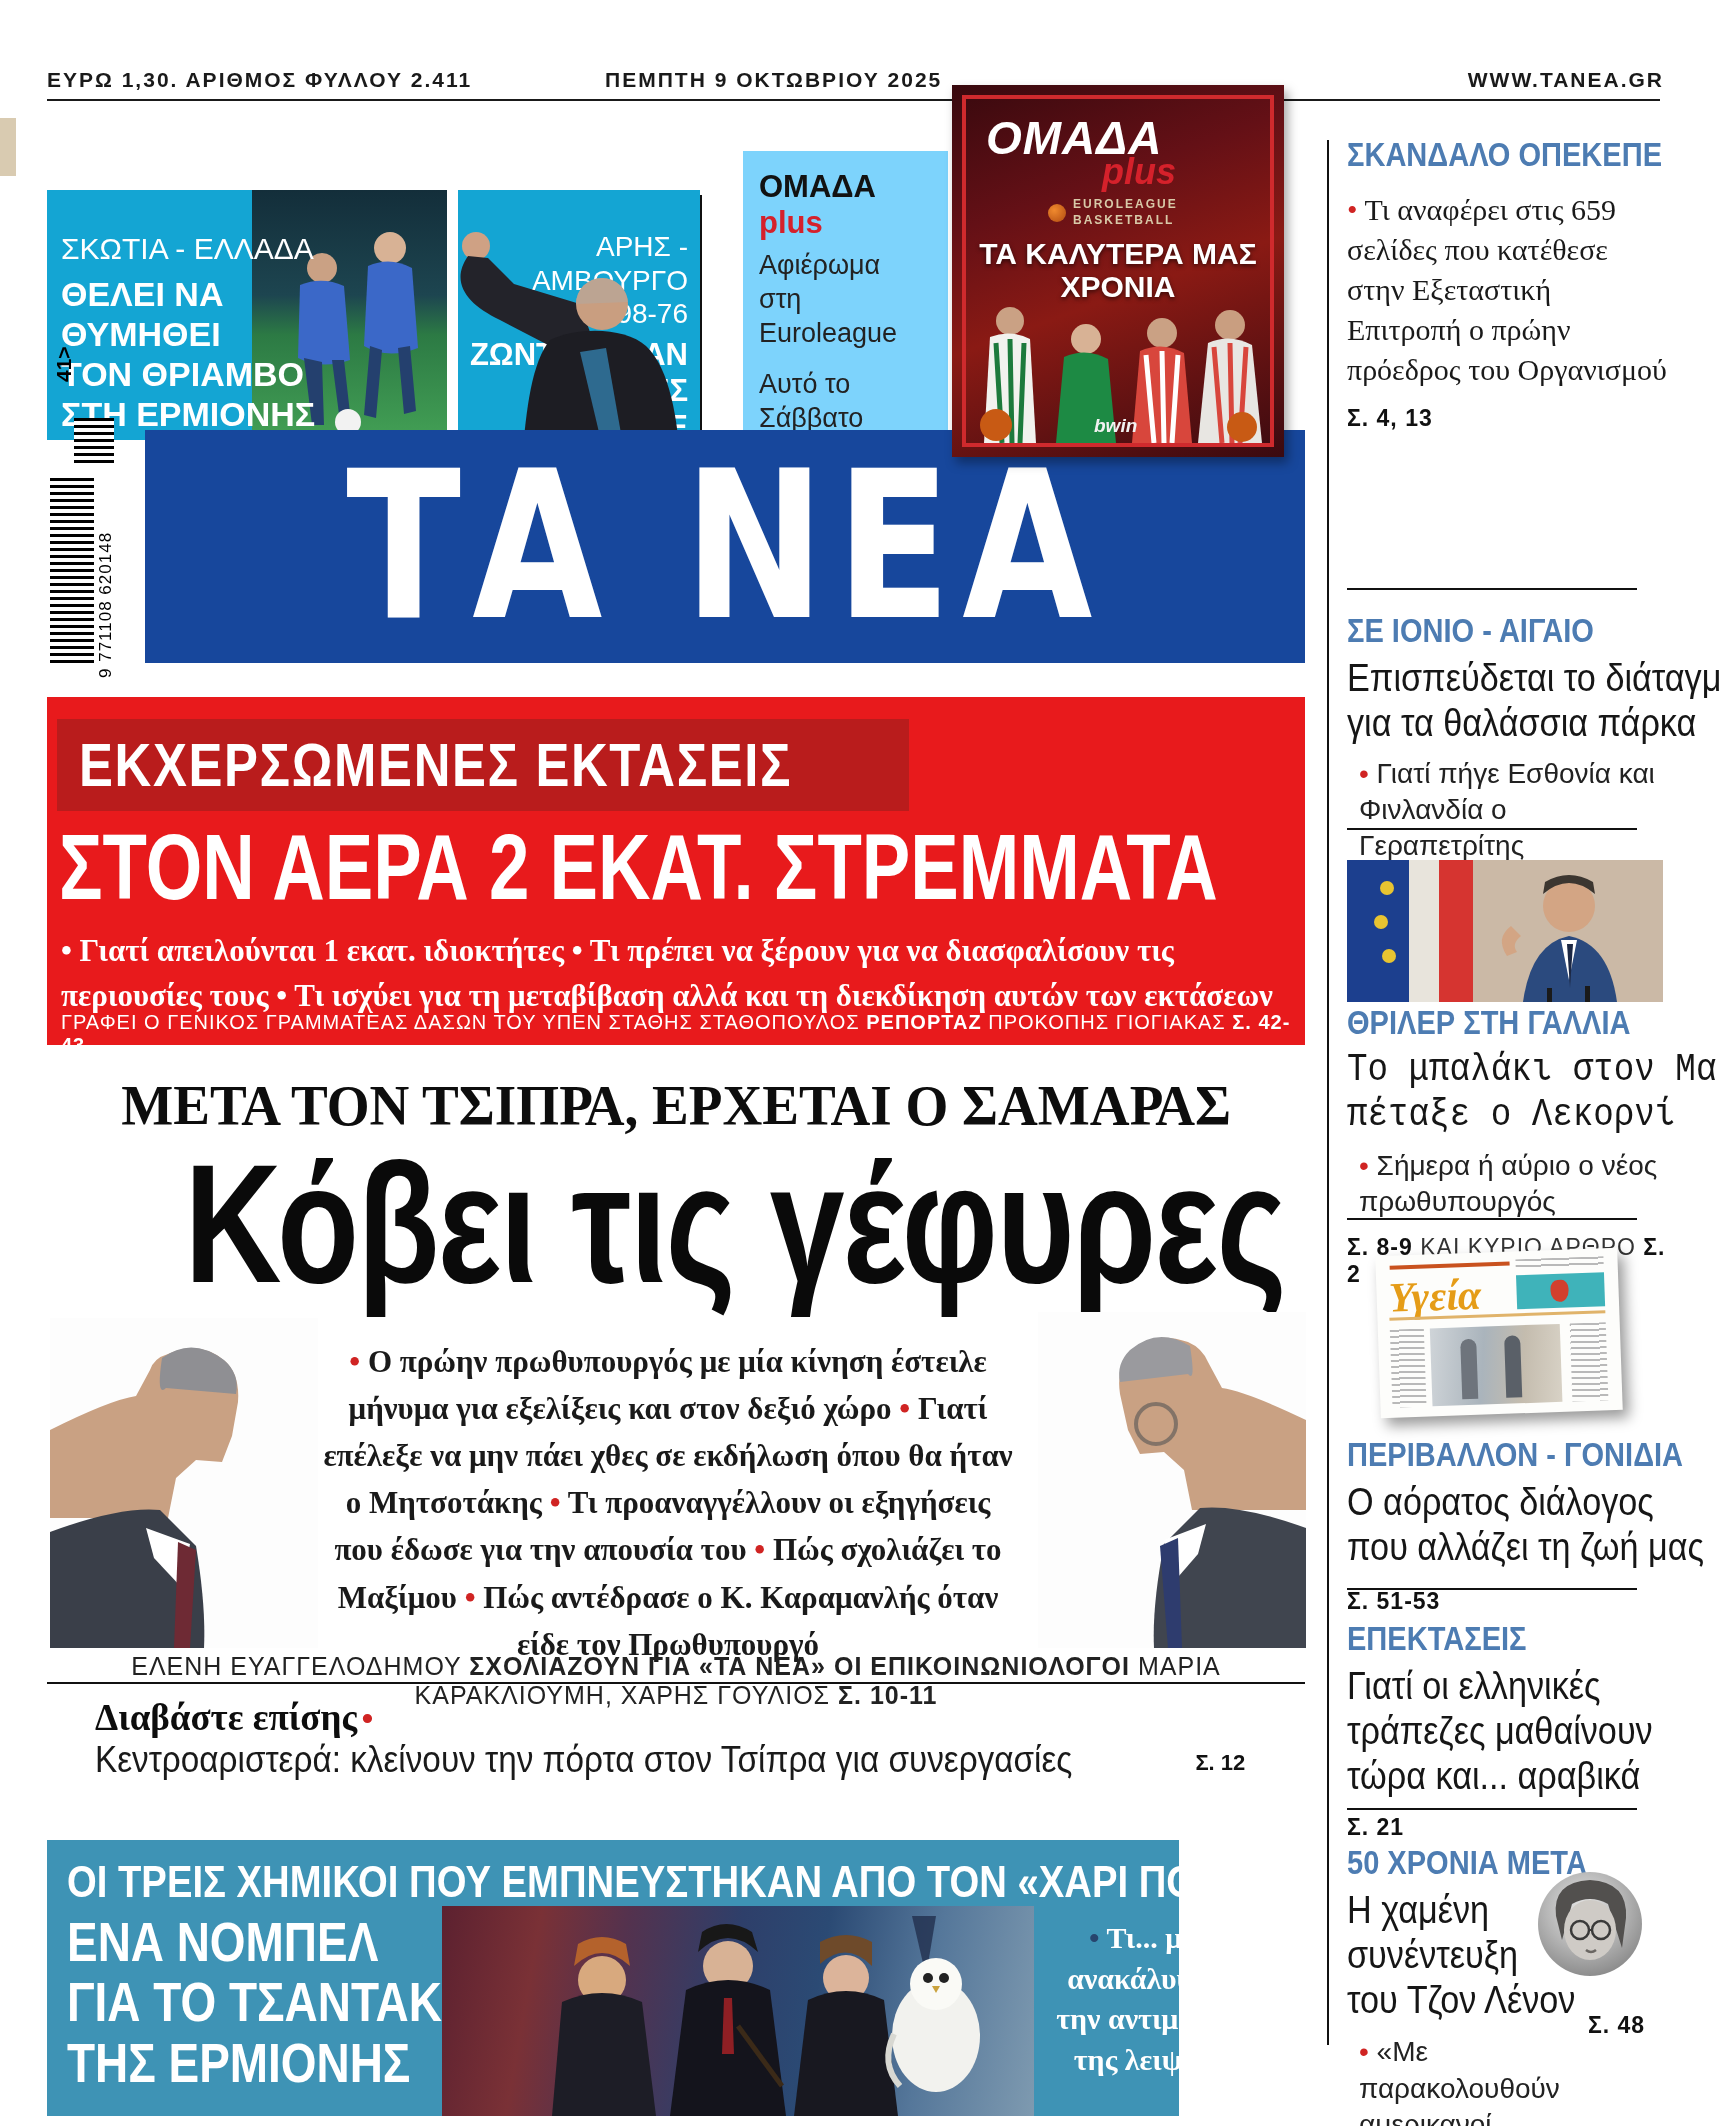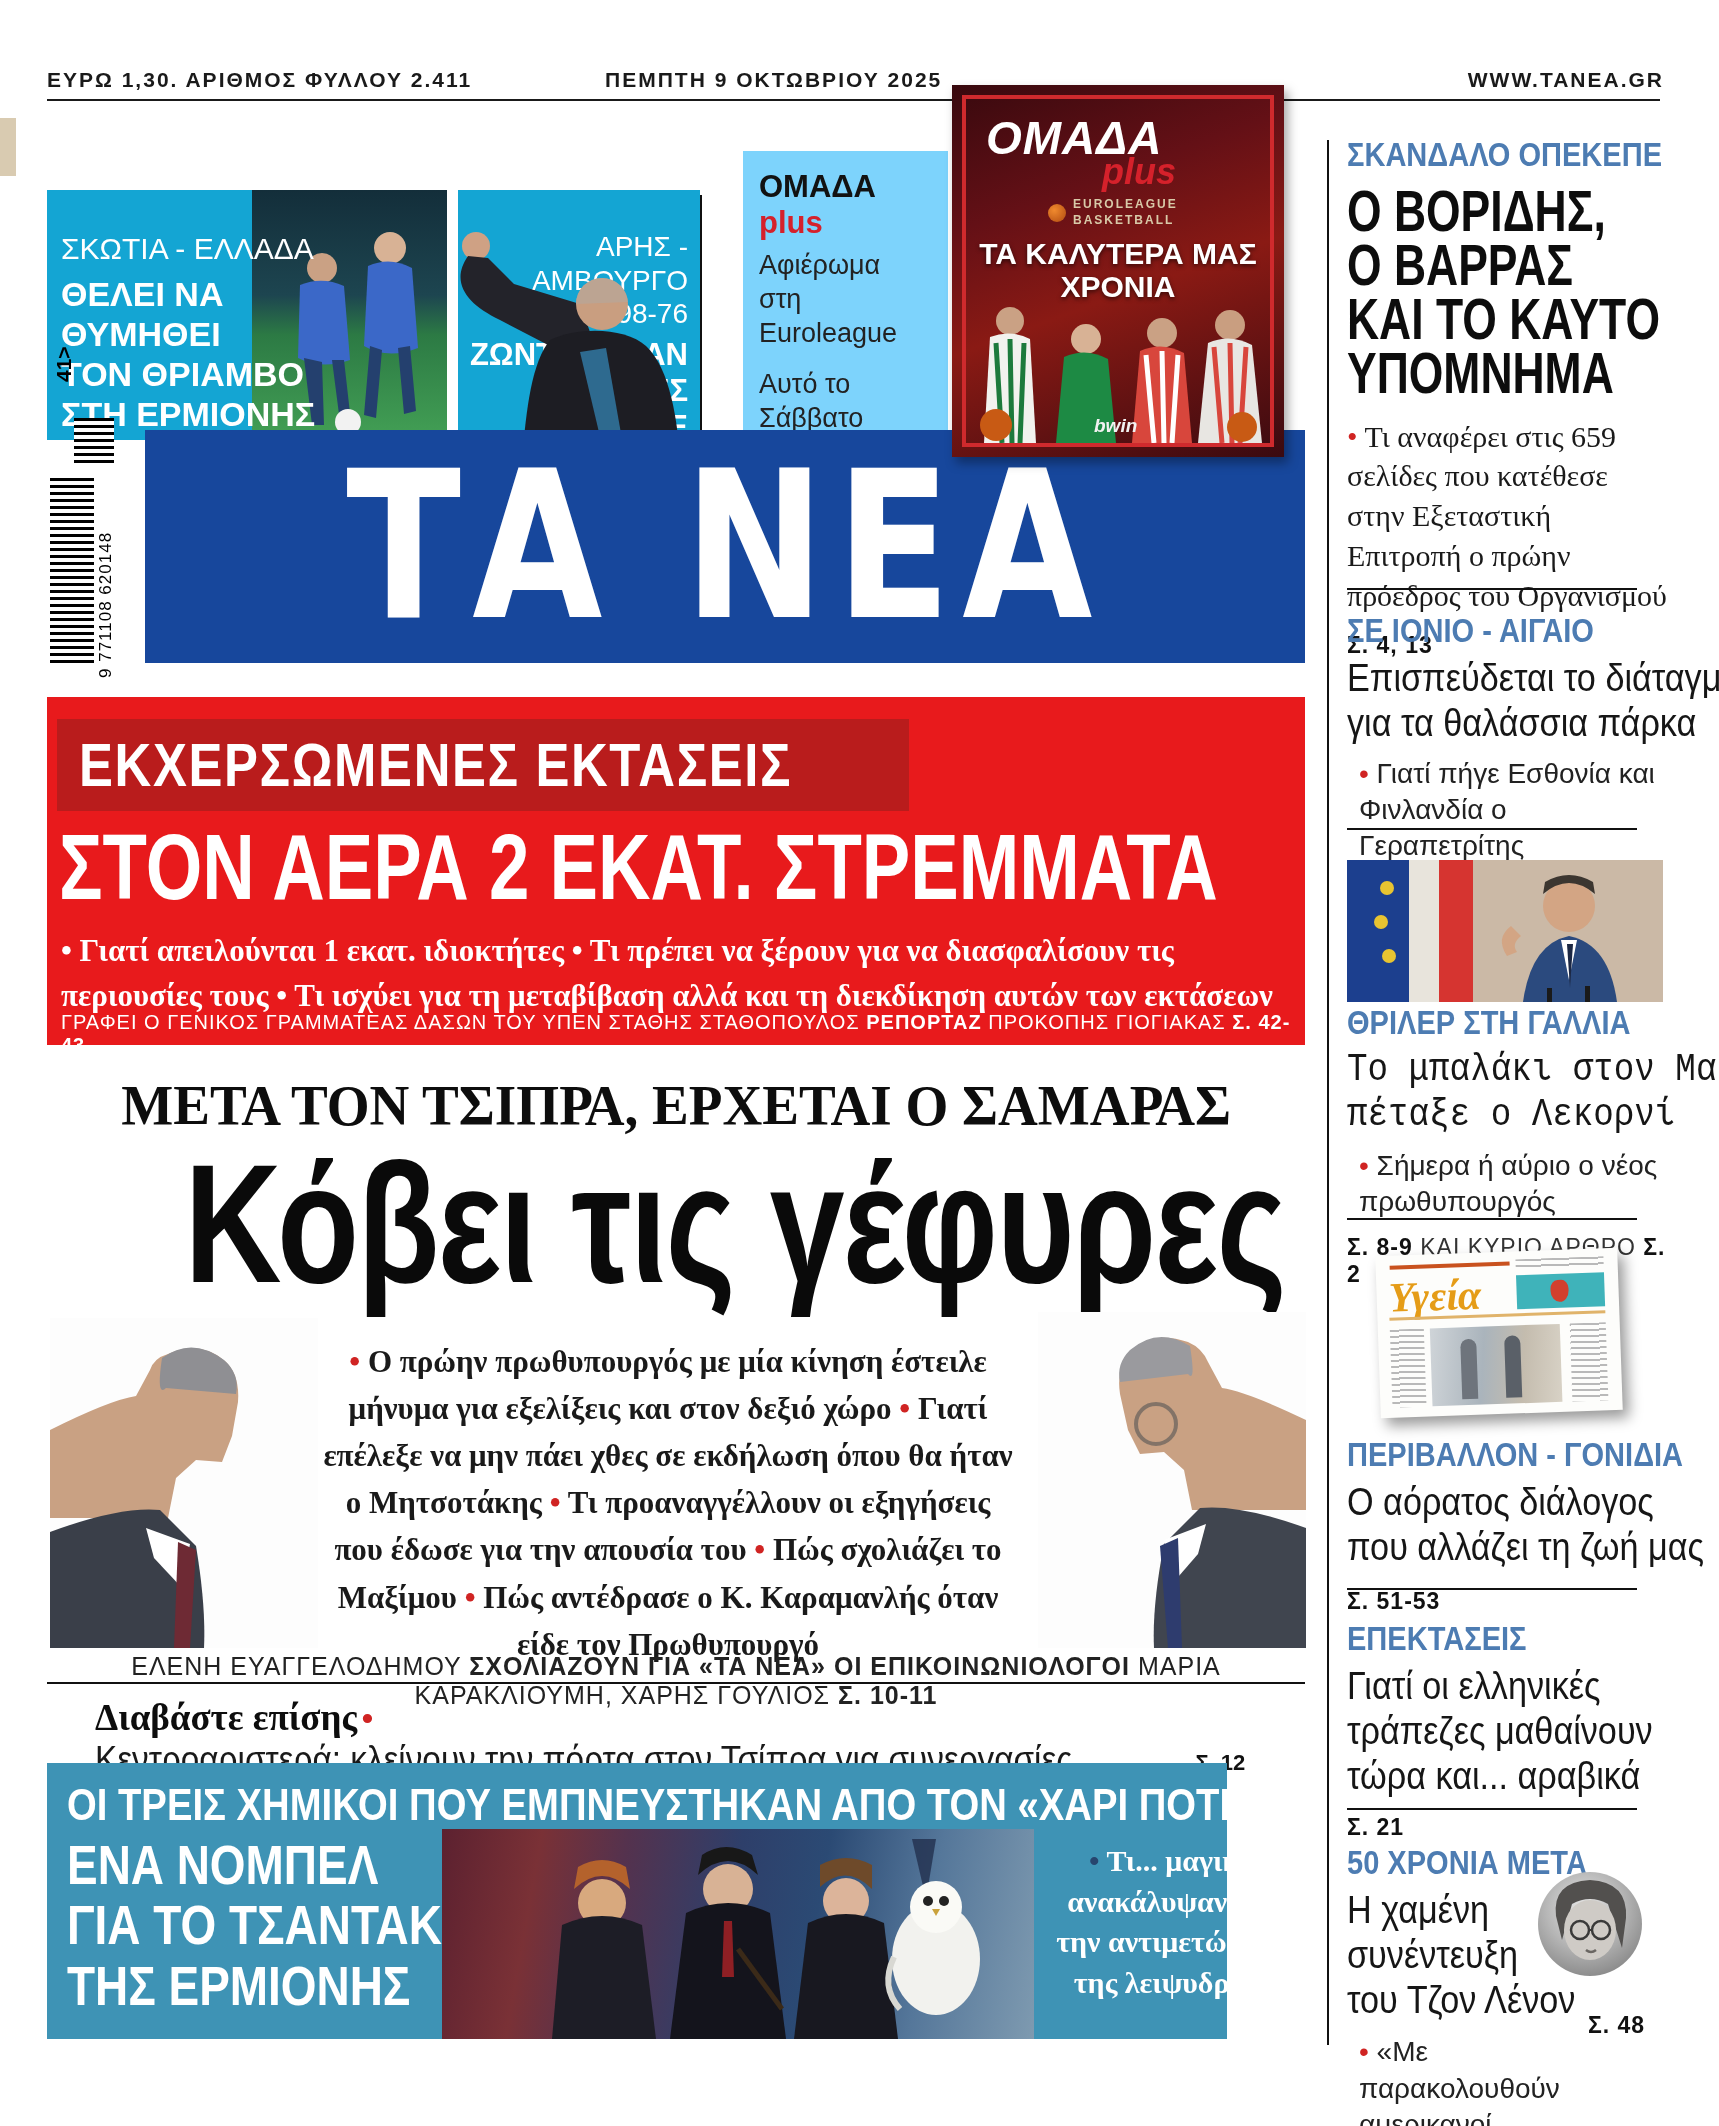--- a/index.html
+++ b/index.html
@@ -262,21 +262,21 @@
   </div>
   <div class="abs hr-black" style="left:47px;top:1682px;width:1258px;"></div>
 
   <div class="abs" style="left:95px;top:1696px;width:1180px;">
     <span class="readalso-label">Διαβάστε επίσης</span>
     <span class="reddot" style="font-size:34px;"> • </span>
     <span class="readalso-txt cx" style="transform:scaleX(.9);vertical-align:-2px;">Κεντροαριστερά: κλείνουν την πόρτα στον Τσίπρα για συνεργασίες</span>
     <span class="readalso-ref" style="margin-left:10px;">Σ. 12</span>
   </div>
 
-  <div class="abs tealbox" style="left:47px;top:1763px;width:1132px;height:276px;padding-left:48px;">
+  <div class="abs tealbox" style="left:47px;top:1840px;width:1132px;height:276px;">
     <div class="abs" style="left:20px;top:16px;">
       <span class="tz-kicker cx" style="transform:scaleX(.85);">ΟΙ ΤΡΕΙΣ ΧΗΜΙΚΟΙ ΠΟΥ ΕΜΠΝΕΥΣΤΗΚΑΝ ΑΠΟ ΤΟΝ «ΧΑΡΙ ΠΟΤΕΡ»</span>
     </div>
     <div class="abs" style="left:20px;top:72px;">
       <div><span class="tz-head cx" style="transform:scaleX(.82);">ΕΝΑ ΝΟΜΠΕΛ</span></div>
       <div><span class="tz-head cx" style="transform:scaleX(.82);">ΓΙΑ ΤΟ ΤΣΑΝΤΑΚΙ</span></div>
       <div><span class="tz-head cx" style="transform:scaleX(.82);">ΤΗΣ ΕΡΜΙΟΝΗΣ</span></div>
     </div>
 
     <div class="abs photo" style="left:395px;top:66px;width:592px;height:210px;
@@ -306,26 +306,20 @@
     <div class="abs tz-side" style="left:1002px;top:78px;width:244px;">
       <span class="reddot" style="color:#27456e;">• </span><span>Τι... μαγικό ανακάλυψαν για την αντιμετώπιση της λειψυδρίας</span>
     </div>
     <div class="abs tz-ref" style="left:1180px;top:228px;">Σ. 40</div>
   </div>
 
   <div class="abs" style="left:1327px;top:140px;width:2px;height:1905px;background:#111;"></div>
 
   <div class="abs" style="left:1347px;top:136px;width:330px;">
     <span class="kicker-blue cx" style="transform:scaleX(.88);">ΣΚΑΝΔΑΛΟ ΟΠΕΚΕΠΕ</span>
-    <div class="rc-head1" style="margin-top:10px;">
-      <div><span class="cx" style="transform:scaleX(.78);">Ο ΒΟΡΙΔΗΣ,</span></div>
-      <div><span class="cx" style="transform:scaleX(.78);">Ο ΒΑΡΡΑΣ</span></div>
-      <div><span class="cx" style="transform:scaleX(.78);">ΚΑΙ ΤΟ ΚΑΥΤΟ</span></div>
-      <div><span class="cx" style="transform:scaleX(.78);">ΥΠΟΜΝΗΜΑ</span></div>
-    </div>
     <div class="rc-bullet-serif" style="margin-top:16px;width:320px;">
       <span class="reddot">• </span><span>Τι αναφέρει στις 659 σελίδες που κατέθεσε στην Εξεταστική Επιτροπή ο πρώην πρόεδρος του Οργανισμού</span>
     </div>
     <div class="rc-ref" style="margin-top:16px;">Σ. 4, 13</div>
   </div>
   <div class="abs rc-rule" style="left:1347px;top:588px;width:290px;"></div>
 
   <div class="abs" style="left:1347px;top:612px;width:330px;">
     <span class="kicker-blue cx" style="transform:scaleX(.88);">ΣΕ ΙΟΝΙΟ - ΑΙΓΑΙΟ</span>
     <div class="rc-headlight" style="margin-top:6px;">

